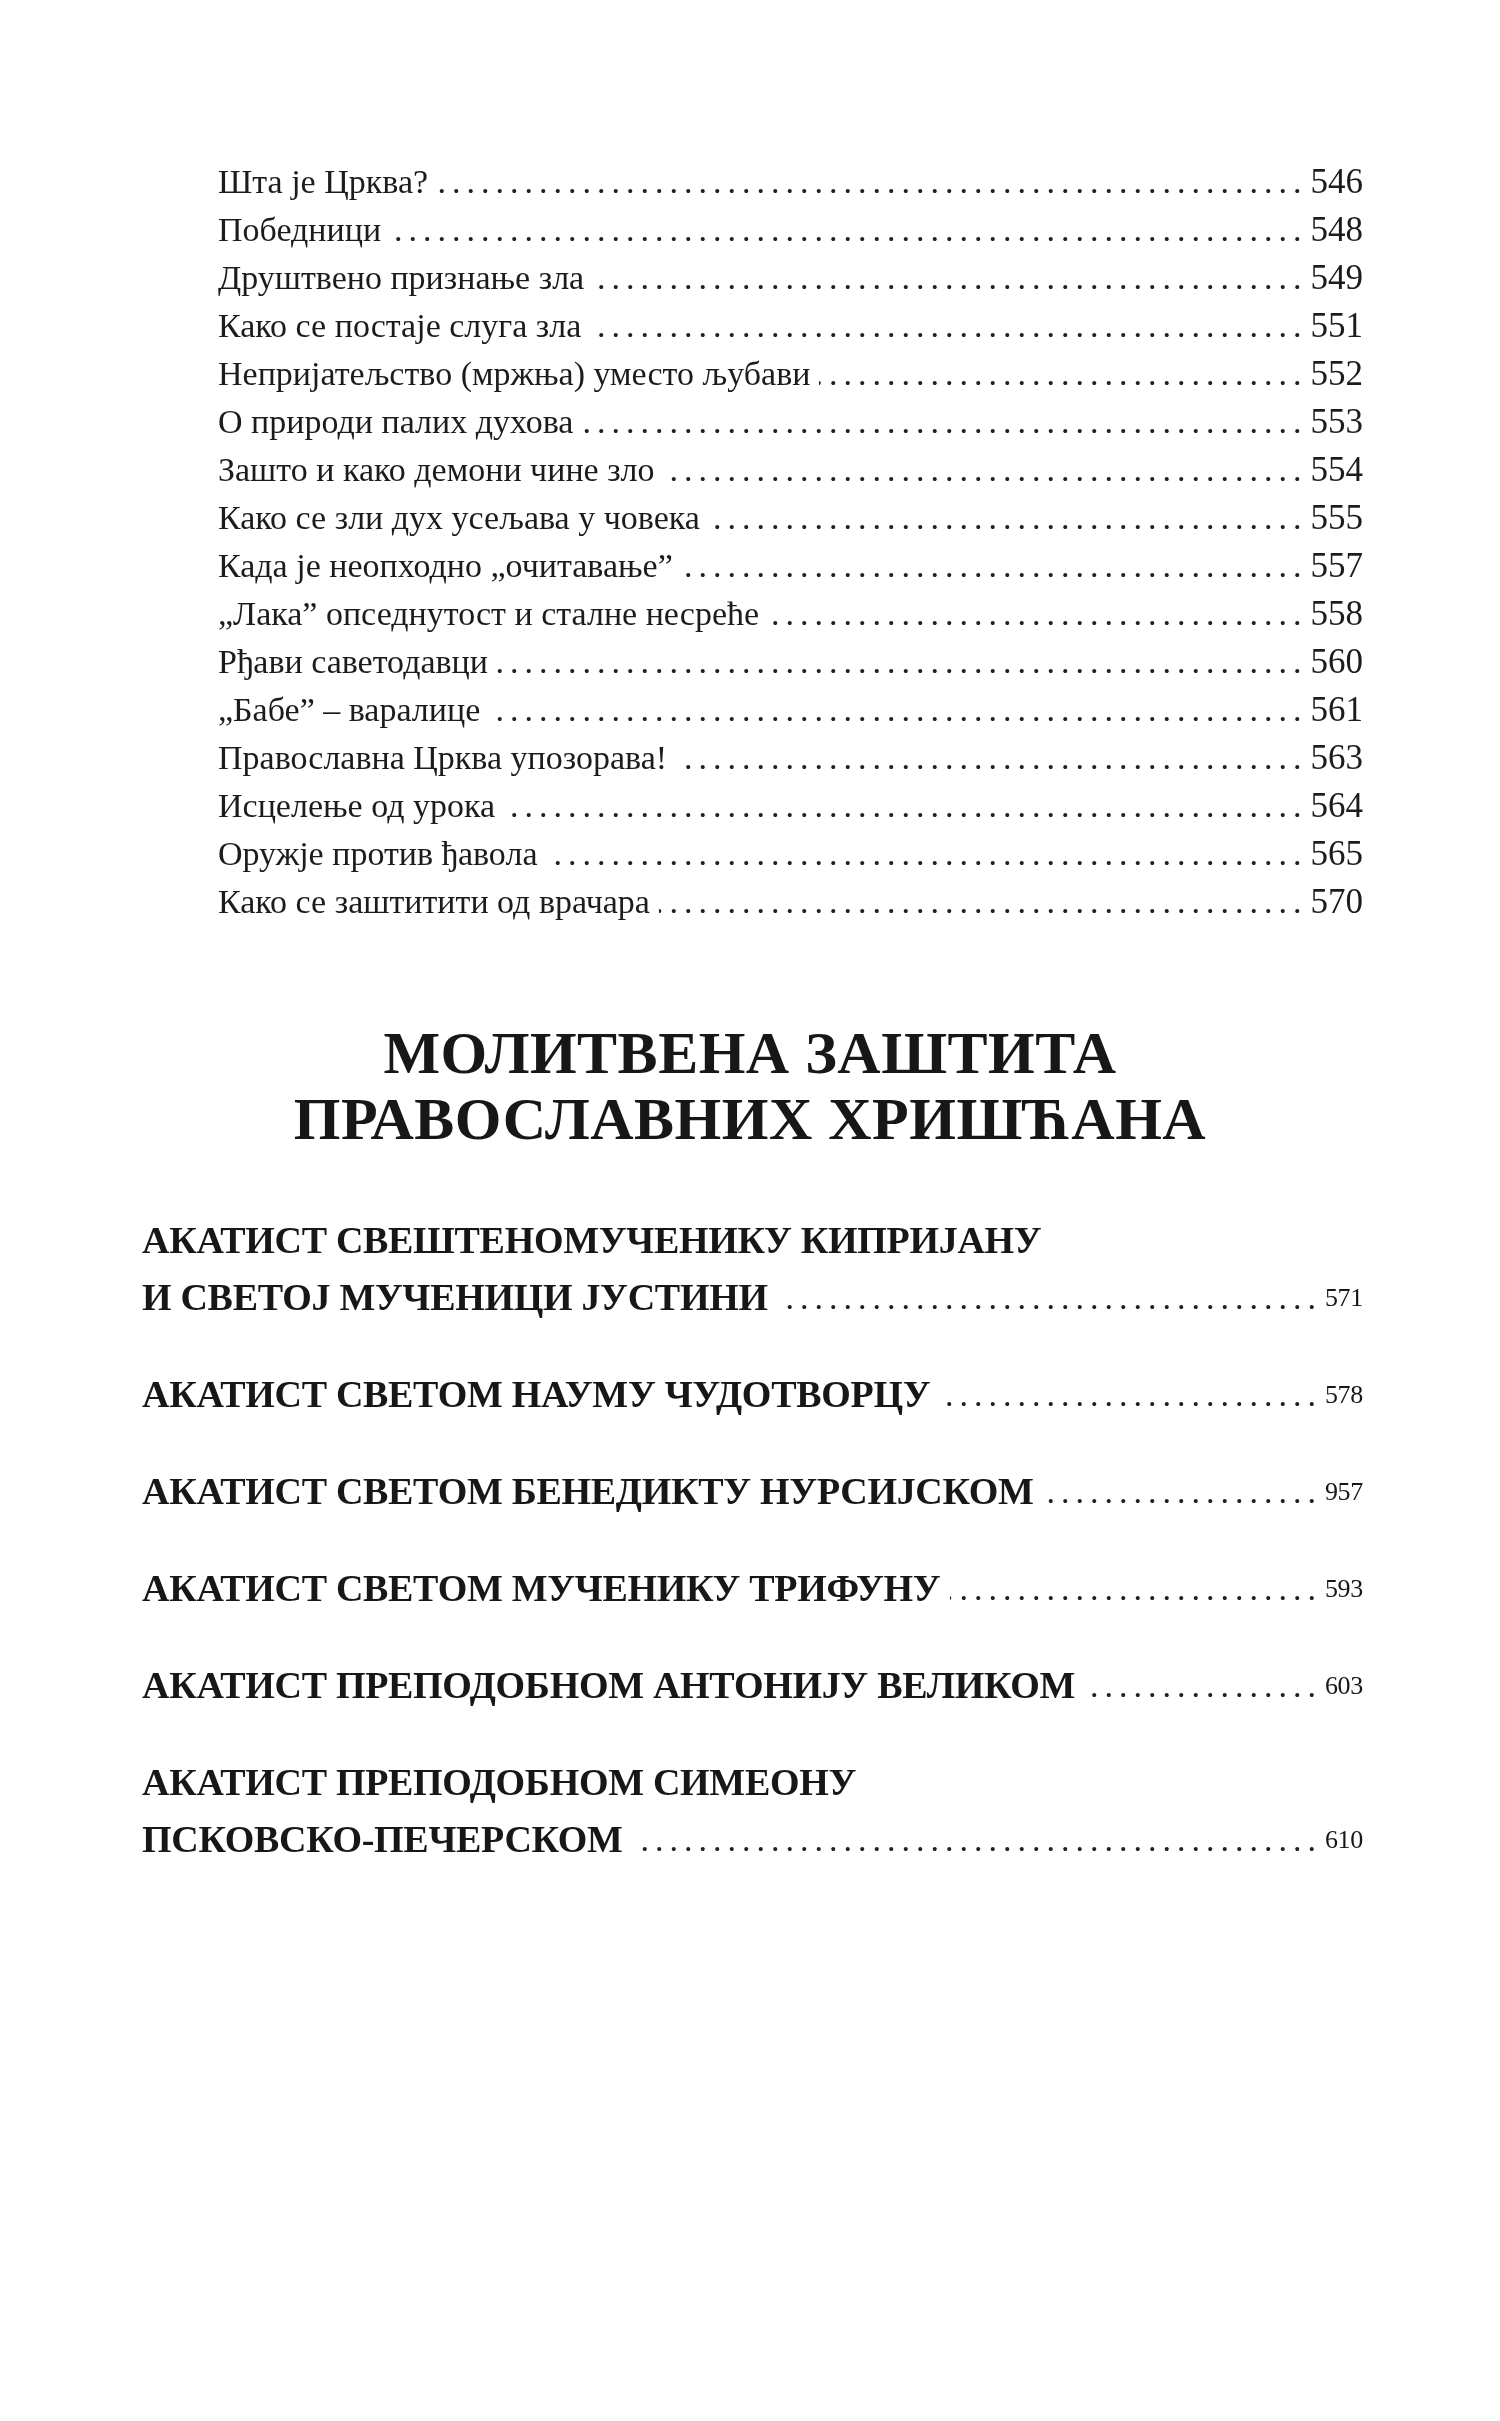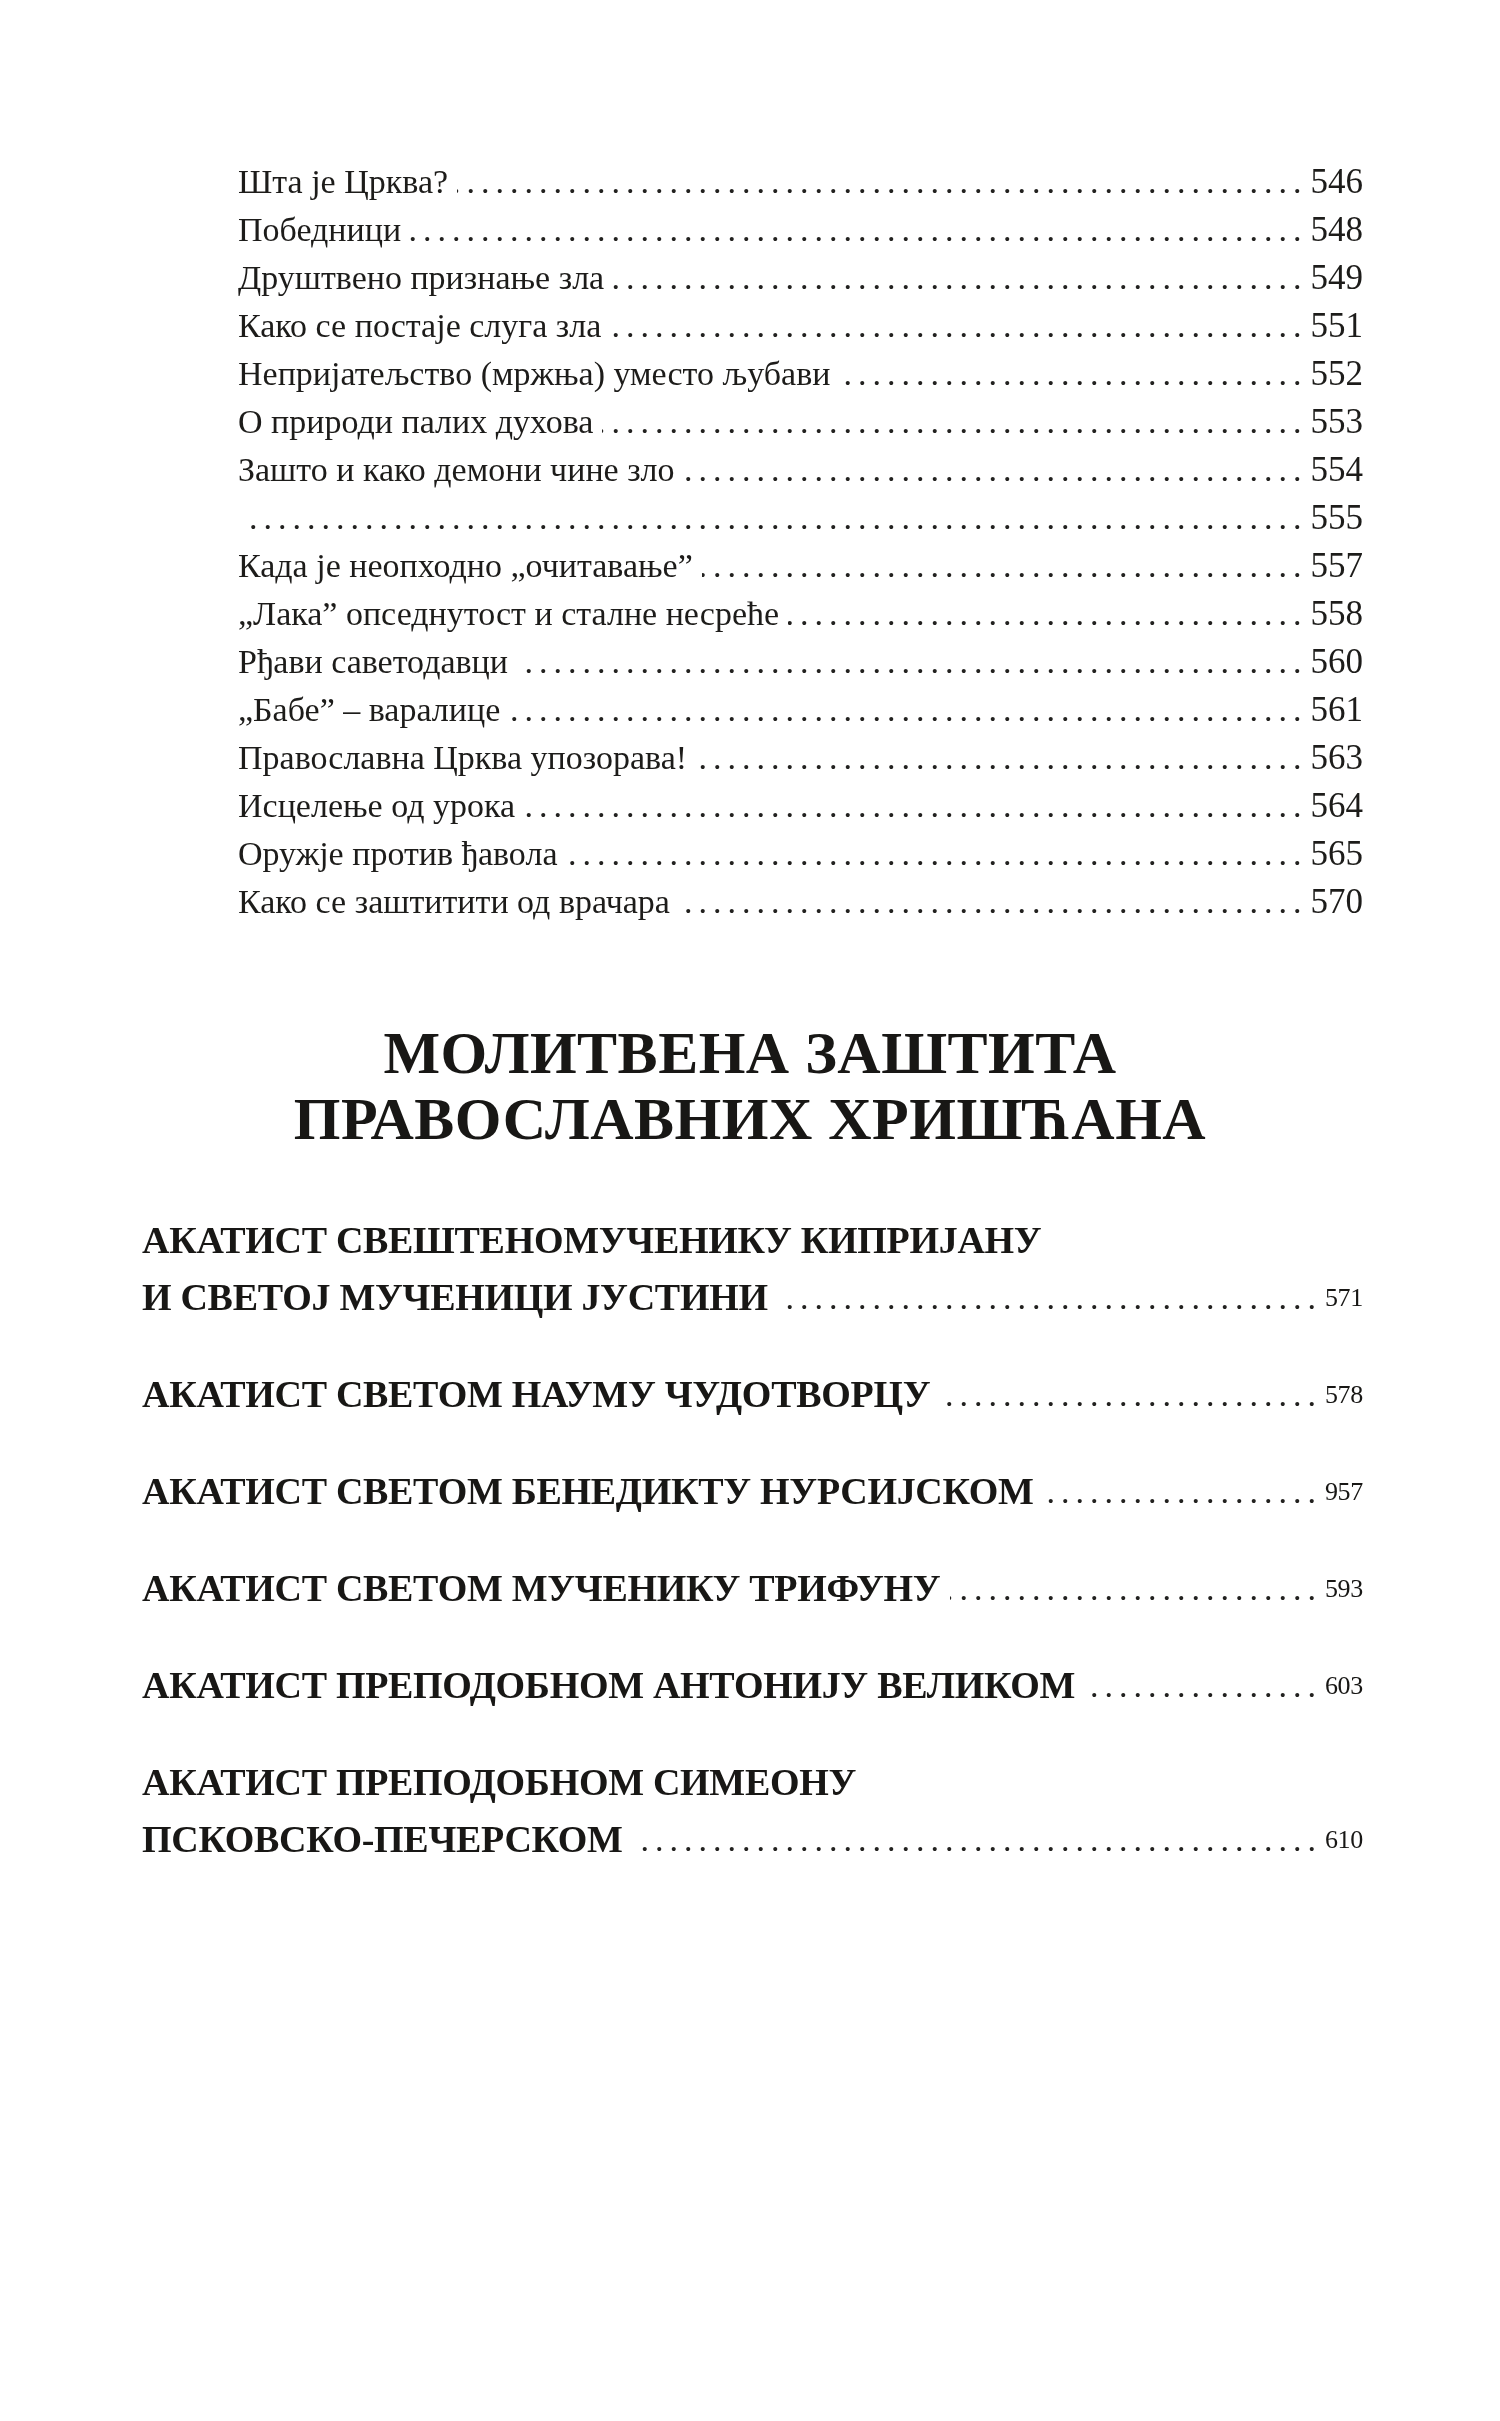--- a/index.html
+++ b/index.html
@@ -13,21 +13,20 @@
     font-family: "Liberation Serif", "DejaVu Serif", serif;
     overflow: hidden;
   }
 
   
   .toc-list {
     position: absolute;
     left: 218px;
     right: 137px;
     top: 158px;
-    margin-left: 20px;
   }
   .toc-row {
     display: flex;
     line-height: 48px;
     font-size: 34px;
     white-space: nowrap;
   }
   .toc-row .t { flex: 0 0 auto; }
   .dots {
     flex: 1 1 auto;
@@ -124,20 +123,21 @@
     <span class="t">О природи палих духова</span>
     <span class="dots" aria-hidden="true">................................................................................................................................................................</span>
     <span class="num">553</span>
   </div>
       <div class="toc-row">
     <span class="t">Зашто и како демони чине зло</span>
     <span class="dots" aria-hidden="true">................................................................................................................................................................</span>
     <span class="num">554</span>
   </div>
       <div class="toc-row">
+    <span class="t">Како се зли дух усељава у човека</span>
     <span class="dots" aria-hidden="true">................................................................................................................................................................</span>
     <span class="num">555</span>
   </div>
       <div class="toc-row">
     <span class="t">Када је неопходно „очитавање”</span>
     <span class="dots" aria-hidden="true">................................................................................................................................................................</span>
     <span class="num">557</span>
   </div>
       <div class="toc-row">
     <span class="t">„Лака” опседнутост и сталне несреће</span>

